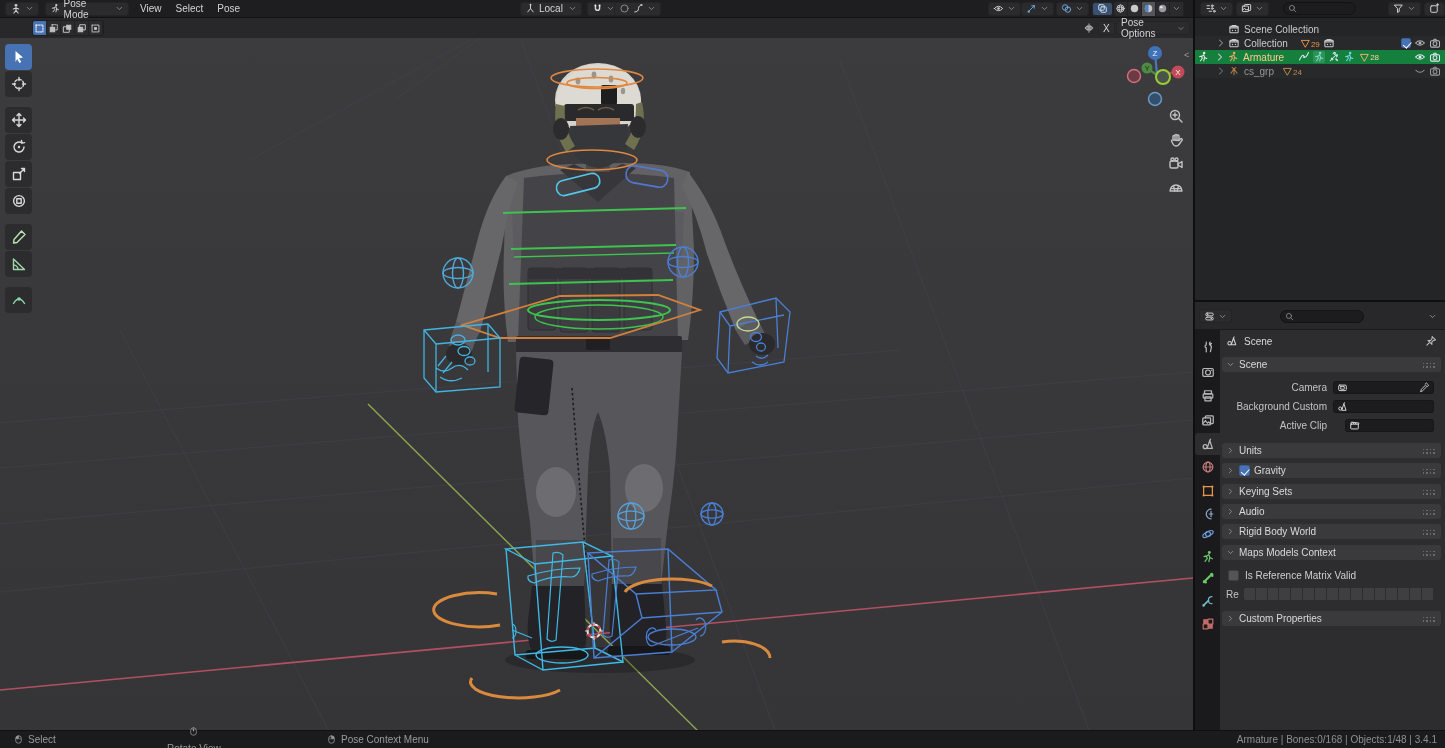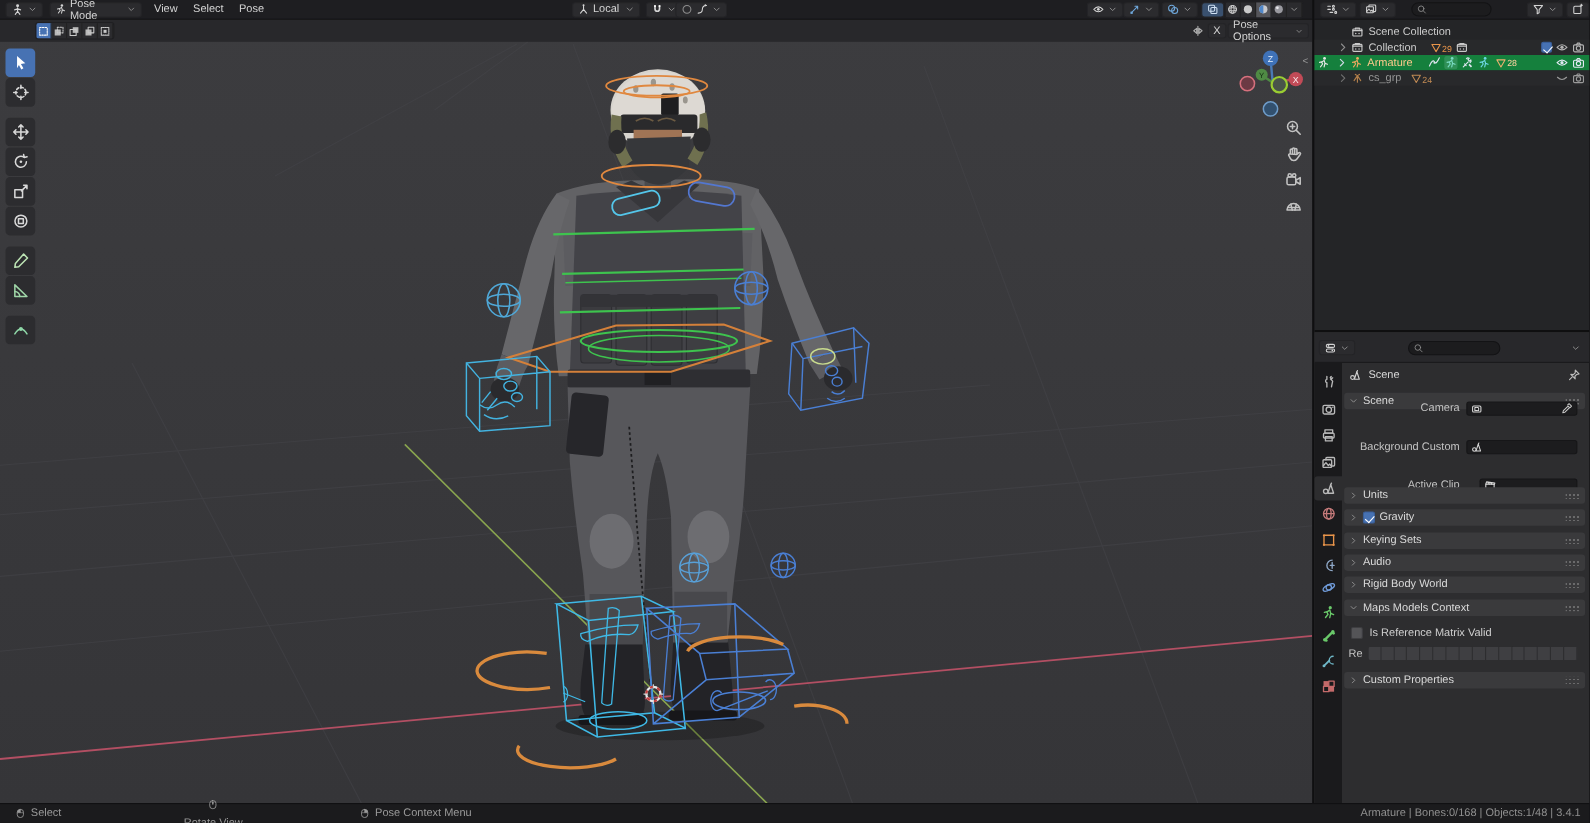--- a/index.html
+++ b/index.html
@@ -984,21 +984,21 @@
 
       <div class="phead" style="top:27px;">
         <span class="icon chev">
             <svg viewBox="0 0 16 16">
               <path d="M4 6l4 4 4-4" fill="none" stroke="currentColor" stroke-width="1.4" stroke-linecap="round" stroke-linejoin="round"></path>
             </svg>
           </span>
         <span>Scene</span>
         <span class="dots2"></span>
       </div>
-      <div class="prow" style="top:34px;">
+      <div class="prow" style="top:50px;">
         <span class="plabel">Camera</span>
         <span class="pfield">
           <span class="icon">
               <svg viewBox="0 0 16 16">
                 <rect x="2.5" y="4.5" width="11" height="8" rx="1.5" fill="none" stroke="currentColor" stroke-width="1.4" stroke-linecap="round" stroke-linejoin="round"></rect>
                 <rect x="5.5" y="6.5" width="5" height="4" fill="none" stroke="currentColor" stroke-width="1.4" stroke-linecap="round" stroke-linejoin="round" stroke-dasharray="1.6 1.2"></rect>
               </svg>
             </span>
           <span class="icon" style="margin-left:auto;color:#c8c8c8;">
               <svg viewBox="0 0 16 16">
@@ -1012,21 +1012,21 @@
         <span class="pfield">
           <span class="icon">
               <svg viewBox="0 0 16 16">
                 <path d="M7 13L10 4l3 9z" fill="none" stroke="currentColor" stroke-width="1.4" stroke-linecap="round" stroke-linejoin="round"></path>
                 <circle cx="4.8" cy="11" r="2.3" fill="none" stroke="currentColor" stroke-width="1.4" stroke-linecap="round" stroke-linejoin="round"></circle>
                 <path d="M10 4l.8-1.5" fill="none" stroke="currentColor" stroke-width="1.4" stroke-linecap="round" stroke-linejoin="round"></path>
               </svg>
             </span>
         </span>
       </div>
-      <div class="prow" style="top:104px;gap:12px;">
+      <div class="prow" style="top:88px;gap:12px;">
         <span class="plabel">Active Clip</span>
         <span class="pfield">
           <span class="icon">
               <svg viewBox="0 0 16 16">
                 <rect x="2.5" y="6" width="11" height="7" rx="1" fill="none" stroke="currentColor" stroke-width="1.4" stroke-linecap="round" stroke-linejoin="round"></rect>
                 <path d="M2.5 6l1-3 11 1.5-.8 2.2M5.5 3.4l1.6 2.4M8.8 3.8l1.6 2.3" fill="none" stroke="currentColor" stroke-width="1.4" stroke-linecap="round" stroke-linejoin="round"></path>
               </svg>
             </span>
         </span>
       </div>

